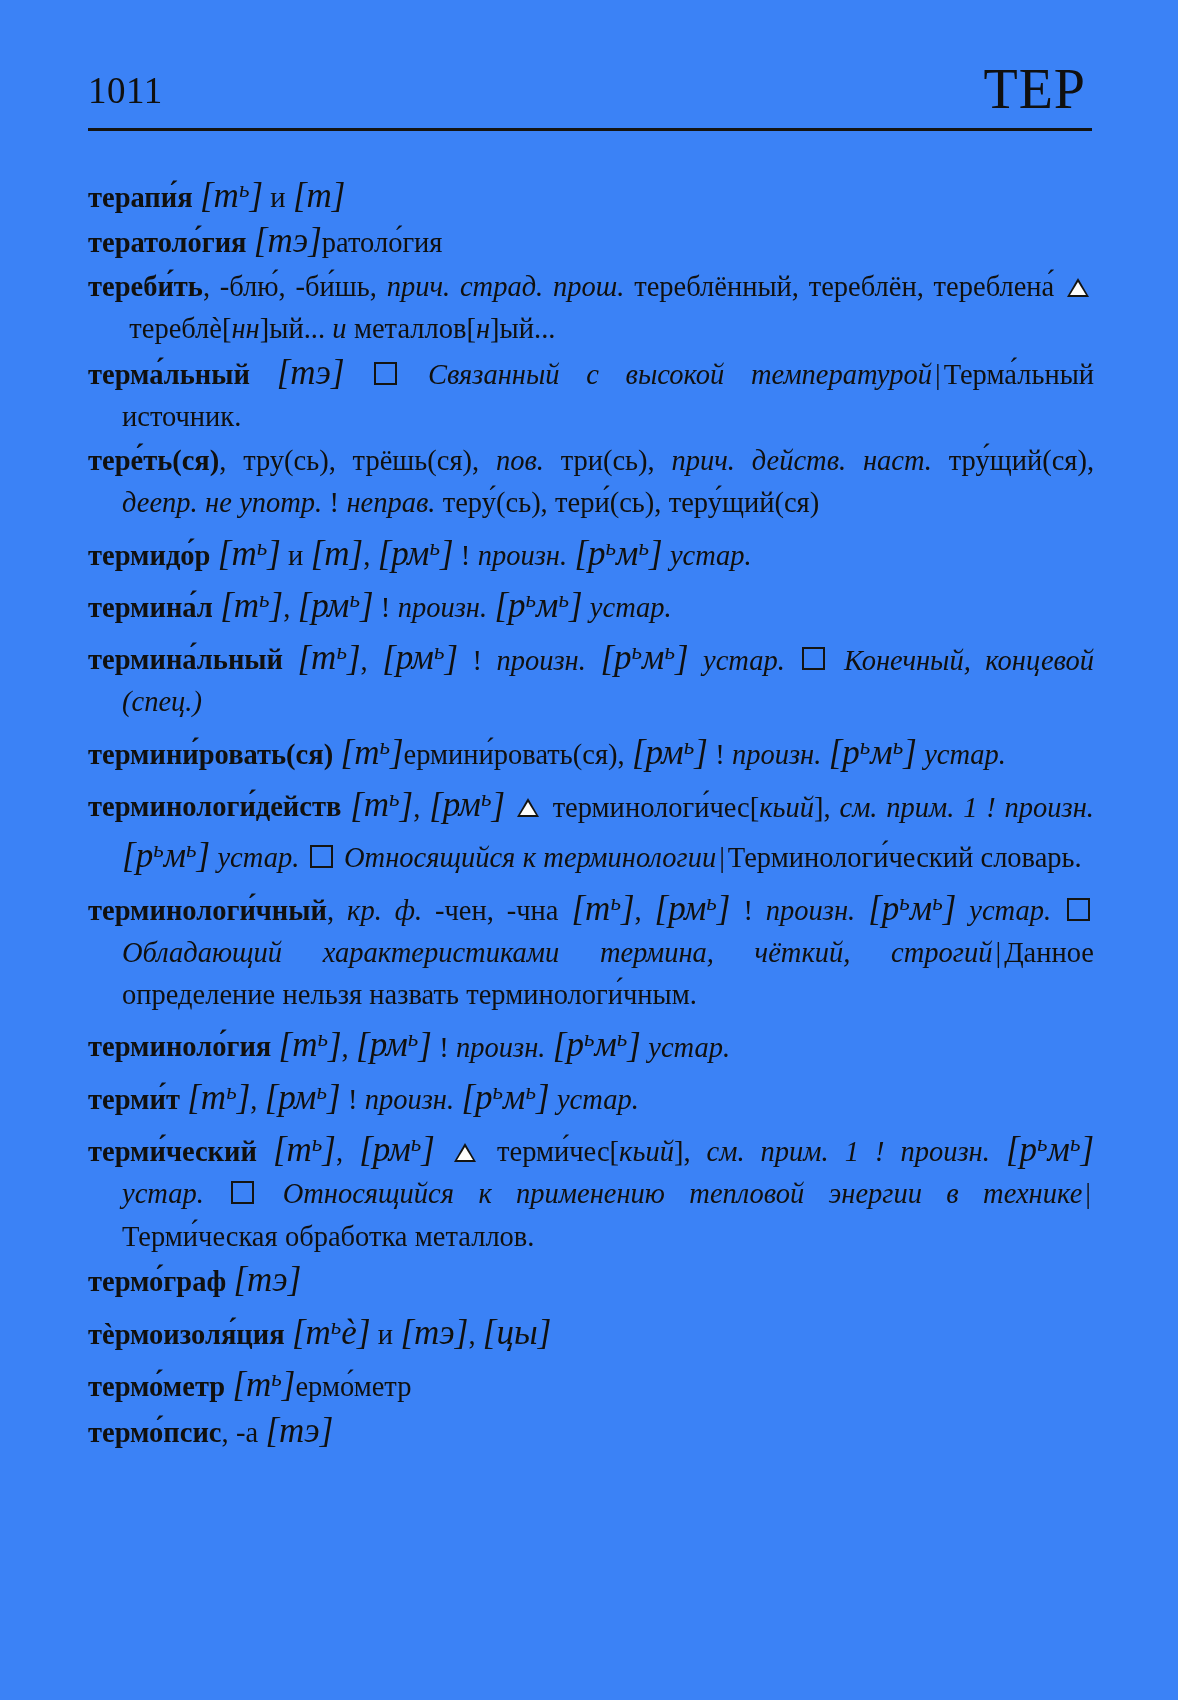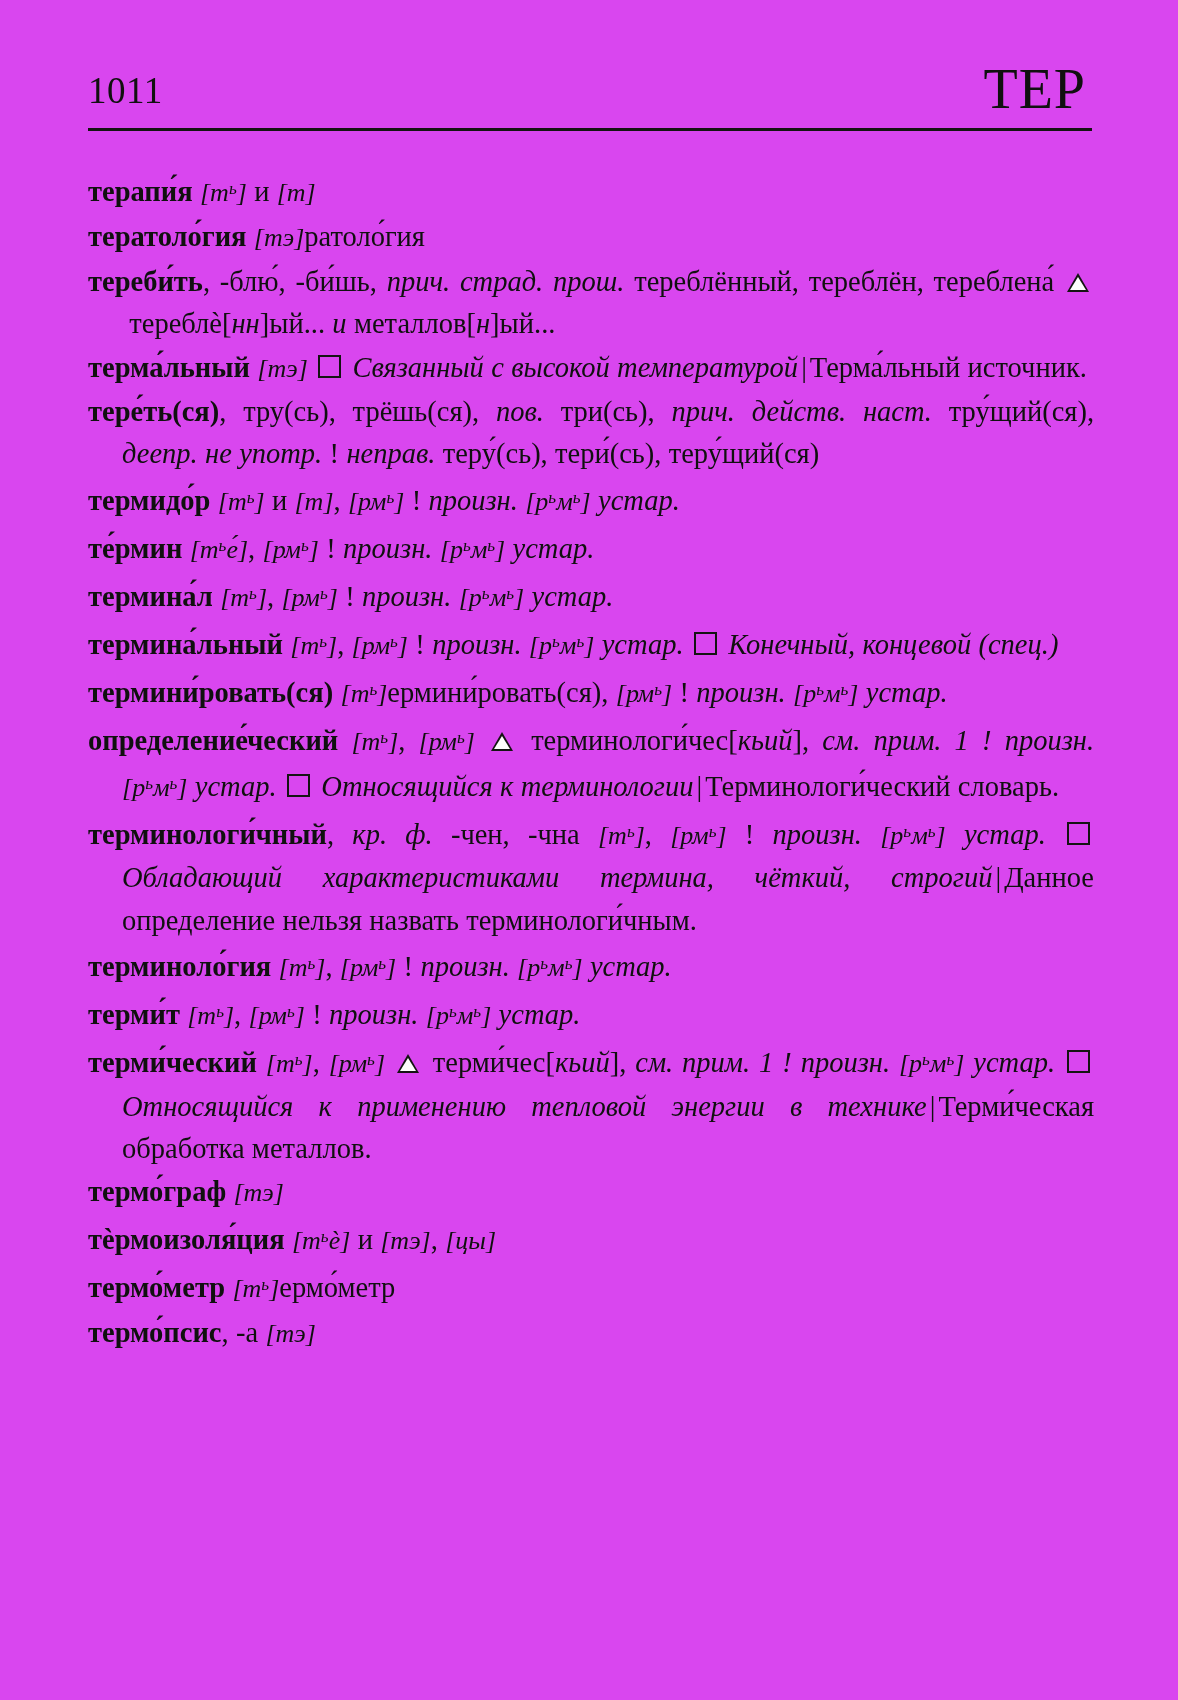--- a/index.html
+++ b/index.html
@@ -14,21 +14,21 @@
     font-family: "Liberation Serif", "DejaVu Serif", serif;
     color: #10100f;
     position: relative;
     overflow: hidden;
   }
   .page {
     position: absolute;
     left: 0; top: 0;
     width: 1178px;
     height: 1700px;
-    background: #d946ef;
+    background: #3b82f6;
   }
   
   .runhead {
     position: absolute;
     left: 88px;
     top: 68px;
     width: 1002px;
     height: 58px;
   }
   .folio {
@@ -80,21 +80,21 @@
   }
   .hw {
     font-weight: bold;
   }
   .it {
     font-style: italic;
   }
   
   .tr {
     font-style: italic;
-    font-size: 26px;
+    font-size: 35px;
   }
   .tr .sup {
     font-size: 0.66em;
     vertical-align: 0.42em;
     font-style: italic;
     letter-spacing: 0;
   }
   .sq, .tri {
     display: inline-block;
     position: relative;
@@ -170,44 +170,40 @@
 
     <p class="entry">
       <span class="hw">тере́ть(ся)</span><span>, тру(сь), трёшь(ся), </span><span class="it">пов.</span><span> три(сь), </span><span class="it">прич. действ. наст.</span><span> тру́щий(ся), </span><span class="it">деепр. не употр.</span><span> ! </span><span class="it">неправ.</span><span> теру́(сь), тери́(сь), теру́щий(ся)</span>
     </p>
 
     <p class="entry">
       <span class="hw">термидо́р</span>
       <span class="tr">[<span class="nb">т<span class="sup">ь</span></span>]</span><span> и </span><span class="tr">[т]</span><span>, </span><span class="tr">[<span class="nb">рм<span class="sup">ь</span></span>]</span><span> ! </span><span class="it">произн.</span> <span class="tr">[<span class="nb">р<span class="sup">ь</span>м<span class="sup">ь</span></span>]</span> <span class="it">устар.</span>
     </p>
 
-    <p class="entry">
-      <span class="hw">те́рмин</span>
-      <span class="tr">[<span class="nb">т<span class="sup">ь</span>е́</span>]</span><span>, </span><span class="tr">[<span class="nb">рм<span class="sup">ь</span></span>]</span><span> ! </span><span class="it">произн.</span> <span class="tr">[<span class="nb">р<span class="sup">ь</span>м<span class="sup">ь</span></span>]</span> <span class="it">устар.</span>
-    </p>
 
     <p class="entry">
       <span class="hw">термина́л</span>
       <span class="tr">[<span class="nb">т<span class="sup">ь</span></span>]</span><span>, </span><span class="tr">[<span class="nb">рм<span class="sup">ь</span></span>]</span><span> ! </span><span class="it">произн.</span> <span class="tr">[<span class="nb">р<span class="sup">ь</span>м<span class="sup">ь</span></span>]</span> <span class="it">устар.</span>
     </p>
 
     <p class="entry">
       <span class="hw">термина́льный</span>
       <span class="tr">[<span class="nb">т<span class="sup">ь</span></span>]</span><span>, </span><span class="tr">[<span class="nb">рм<span class="sup">ь</span></span>]</span><span> ! </span><span class="it">произн.</span> <span class="tr">[<span class="nb">р<span class="sup">ь</span>м<span class="sup">ь</span></span>]</span> <span class="it">устар.</span>
       <span class="sq"></span>
       <span class="it">Конечный, концевой (спец.)</span>
     </p>
 
     <p class="entry">
       <span class="hw">термини́ровать(ся)</span>
       <span class="tr">[<span class="nb">т<span class="sup">ь</span></span>]</span><span>ермини́ровать(ся), </span><span class="tr">[<span class="nb">рм<span class="sup">ь</span></span>]</span><span> ! </span><span class="it">произн.</span> <span class="tr">[<span class="nb">р<span class="sup">ь</span>м<span class="sup">ь</span></span>]</span> <span class="it">устар.</span>
     </p>
 
     <p class="entry">
-      <span class="hw">определение́ческий</span>
+      <span class="hw">терминологи́действ</span>
       <span class="tr">[<span class="nb">т<span class="sup">ь</span></span>]</span><span>, </span><span class="tr">[<span class="nb">рм<span class="sup">ь</span></span>]</span>
       <span class="tri"></span><span>&nbsp;терминологи́чес[</span><span class="it"><span class="nb">к<span class="sup">ь</span>ий</span></span><span>], </span><span class="it">см. прим. 1</span><span> </span><span class="it">!</span> <span class="it">произн.</span> <span class="tr">[<span class="nb">р<span class="sup">ь</span>м<span class="sup">ь</span></span>]</span> <span class="it">устар.</span>
       <span class="sq"></span>
       <span class="it">Относящийся к терминологии</span><span class="vbar">|</span><span>Терминологи́ческий словарь.</span>
     </p>
 
     <p class="entry">
       <span class="hw">терминологи́чный</span><span>, </span><span class="it">кр. ф.</span><span> -чен, -чна </span><span class="tr">[<span class="nb">т<span class="sup">ь</span></span>]</span><span>, </span><span class="tr">[<span class="nb">рм<span class="sup">ь</span></span>]</span><span> ! </span><span class="it">произн.</span> <span class="tr">[<span class="nb">р<span class="sup">ь</span>м<span class="sup">ь</span></span>]</span> <span class="it">устар.</span>
       <span class="sq"></span>
       <span class="it">Обладающий характеристиками термина, чёткий, строгий</span><span class="vbar">|</span><span>Данное определение нельзя назвать терминологи́чным.</span>

